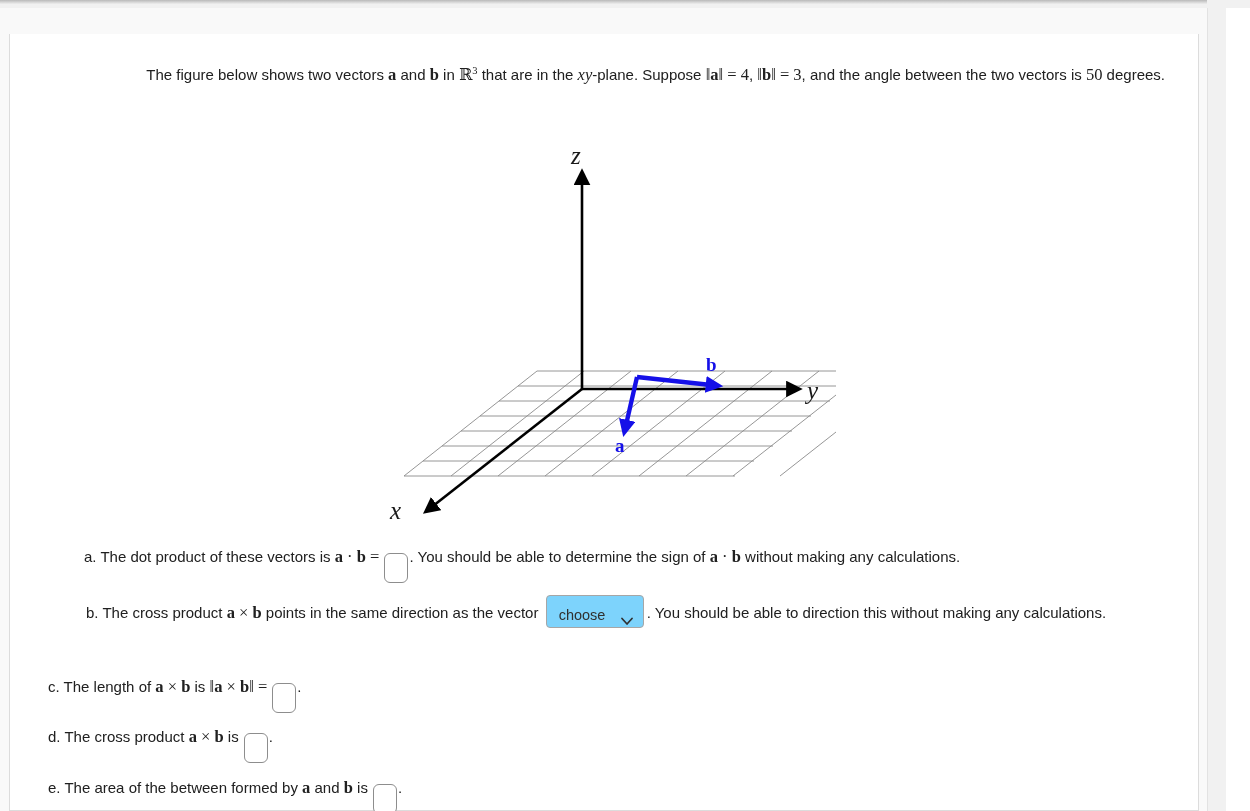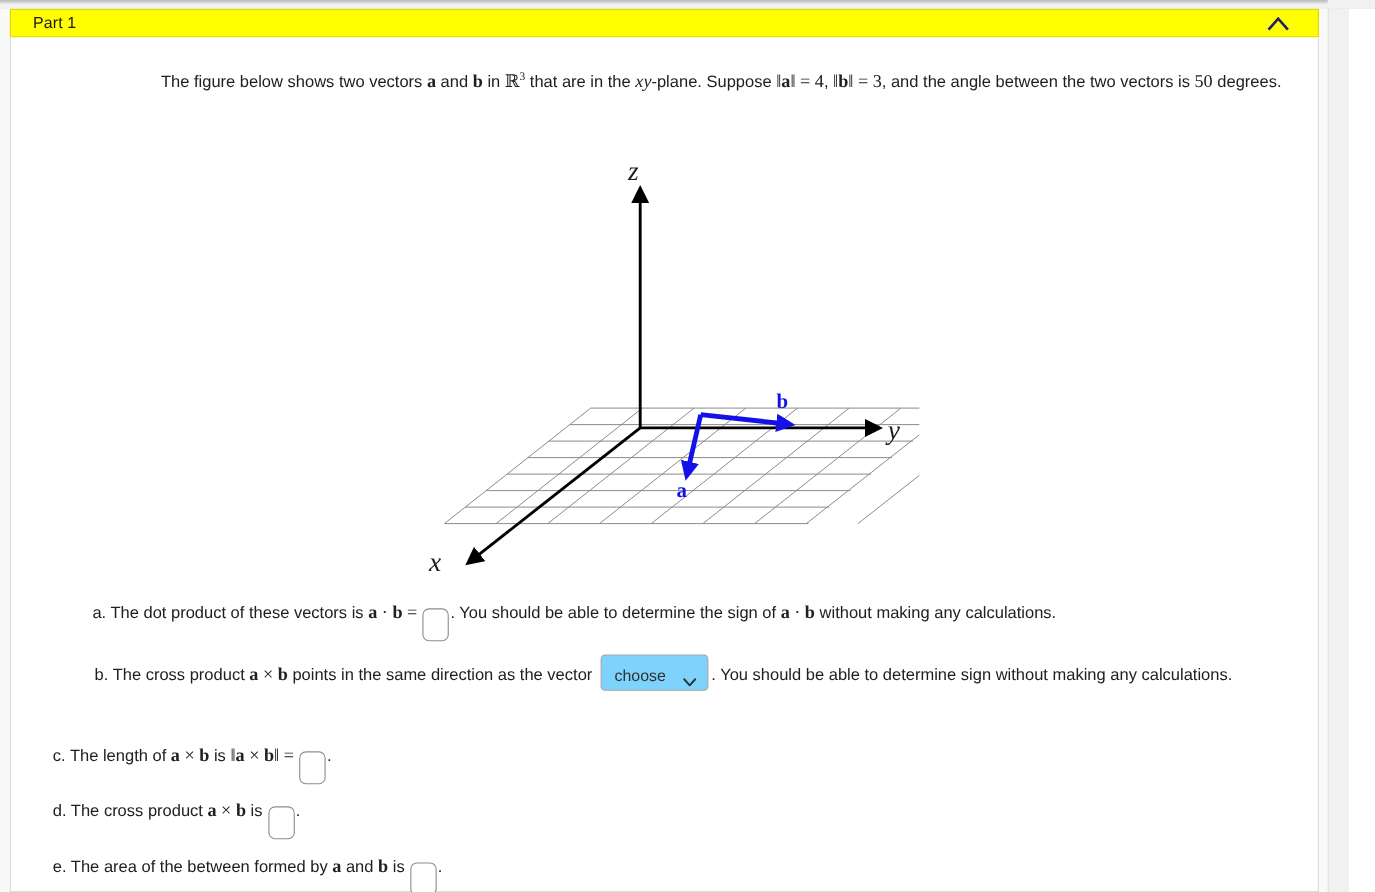--- a/index.html
+++ b/index.html
@@ -206,28 +206,20 @@
 <body>
 
 <div id="screen">
 
   <div class="top-strip">
     <div class="shade"></div>
   </div>
 
   <div id="page">
 
-    <div class="part-header">
-      <span class="title">Part 1</span>
-      <span class="collapse-btn">
-        <svg width="28" height="22" viewBox="0 0 28 22">
-          <polyline points="6,15 14,6 22,15" fill="none" stroke="#1f1f6e" stroke-width="2.4" stroke-linecap="square" stroke-linejoin="miter"></polyline>
-        </svg>
-      </span>
-    </div>
 
     <div class="card">
 
       <div class="prompt">
         <span>The figure below shows two vectors </span><span class="mbf">a</span><span> and </span><span class="mbf">b</span><span> in </span><span class="bb">ℝ</span><sup class="msup">3</sup><span> that are in the </span><span class="mathit">x</span><span class="mathit">y</span><span>-plane. Suppose </span><span class="mathrm">‖<span class="mbf">a</span>‖</span><span class="mathrm"> = </span><span class="mathrm">4</span><span>, </span><span class="mathrm">‖<span class="mbf">b</span>‖</span><span class="mathrm"> = </span><span class="mathrm">3</span><span>, and the angle between the two vectors is </span><span class="mathrm">50</span><span> degrees.</span>
       </div>
 
       <div class="figure-wrap">
         <svg width="461" height="390" viewBox="0 0 461 390">
           <rect x="0" y="0" width="461" height="390" fill="#ffffff"></rect>
@@ -284,21 +276,21 @@
 
       <div class="item" style="left:38px; top:510px; width:1120px;margin-left:36px;">
         <span>a.</span>
         <span>The dot product of these vectors is </span><span class="mbf">a</span><span class="mathrm"> · </span><span class="mbf">b</span><span class="mathrm"> = </span><input class="answer-box" type="text" value="" style=""><span>. You should be able to determine the sign of </span><span class="mbf">a</span><span class="mathrm"> · </span><span class="mbf">b</span><span> without making any calculations.</span>
       </div>
 
       <div class="item" style="left:38px; top:561px; width:1090px;margin-left:38px;">
         <span>b.</span>
         <span>The cross product </span><span class="mbf">a</span><span class="mathrm"> × </span><span class="mbf">b</span><span> points in the same direction as the vector </span><span class="choose-select"><span class="cs-label">choose</span><span class="cs-arrow"><svg width="12" height="9" viewBox="0 0 12 9">
                 <polyline points="1,1.5 6,7 11,1.5" fill="none" stroke="#303030" stroke-width="1.7" stroke-linecap="round" stroke-linejoin="round"></polyline>
-              </svg></span></span><span>. You should be able to determine sign without making any calculations.</span>
+              </svg></span></span><span>. You should be able to direction this without making any calculations.</span>
       </div>
 
       <div class="item" style="left:38px; top:640px; width:700px;">
         <span>c.</span>
         <span>The </span><span class="bold-word">length</span><span> of </span><span class="mbf">a</span><span class="mathrm"> × </span><span class="mbf">b</span><span> is </span><span class="mathrm">‖<span class="mbf">a</span><span class="mathrm"> × </span><span class="mbf">b</span>‖</span><span class="mathrm"> = </span><input class="answer-box" type="text" value="" style=""><span>.</span>
       </div>
 
       <div class="item" style="left:38px; top:690px; width:700px;">
         <span>d.</span>
         <span>The cross product </span><span class="mbf">a</span><span class="mathrm"> × </span><span class="mbf">b</span><span> is </span><input class="answer-box" type="text" value="" style=""><span>.</span>

